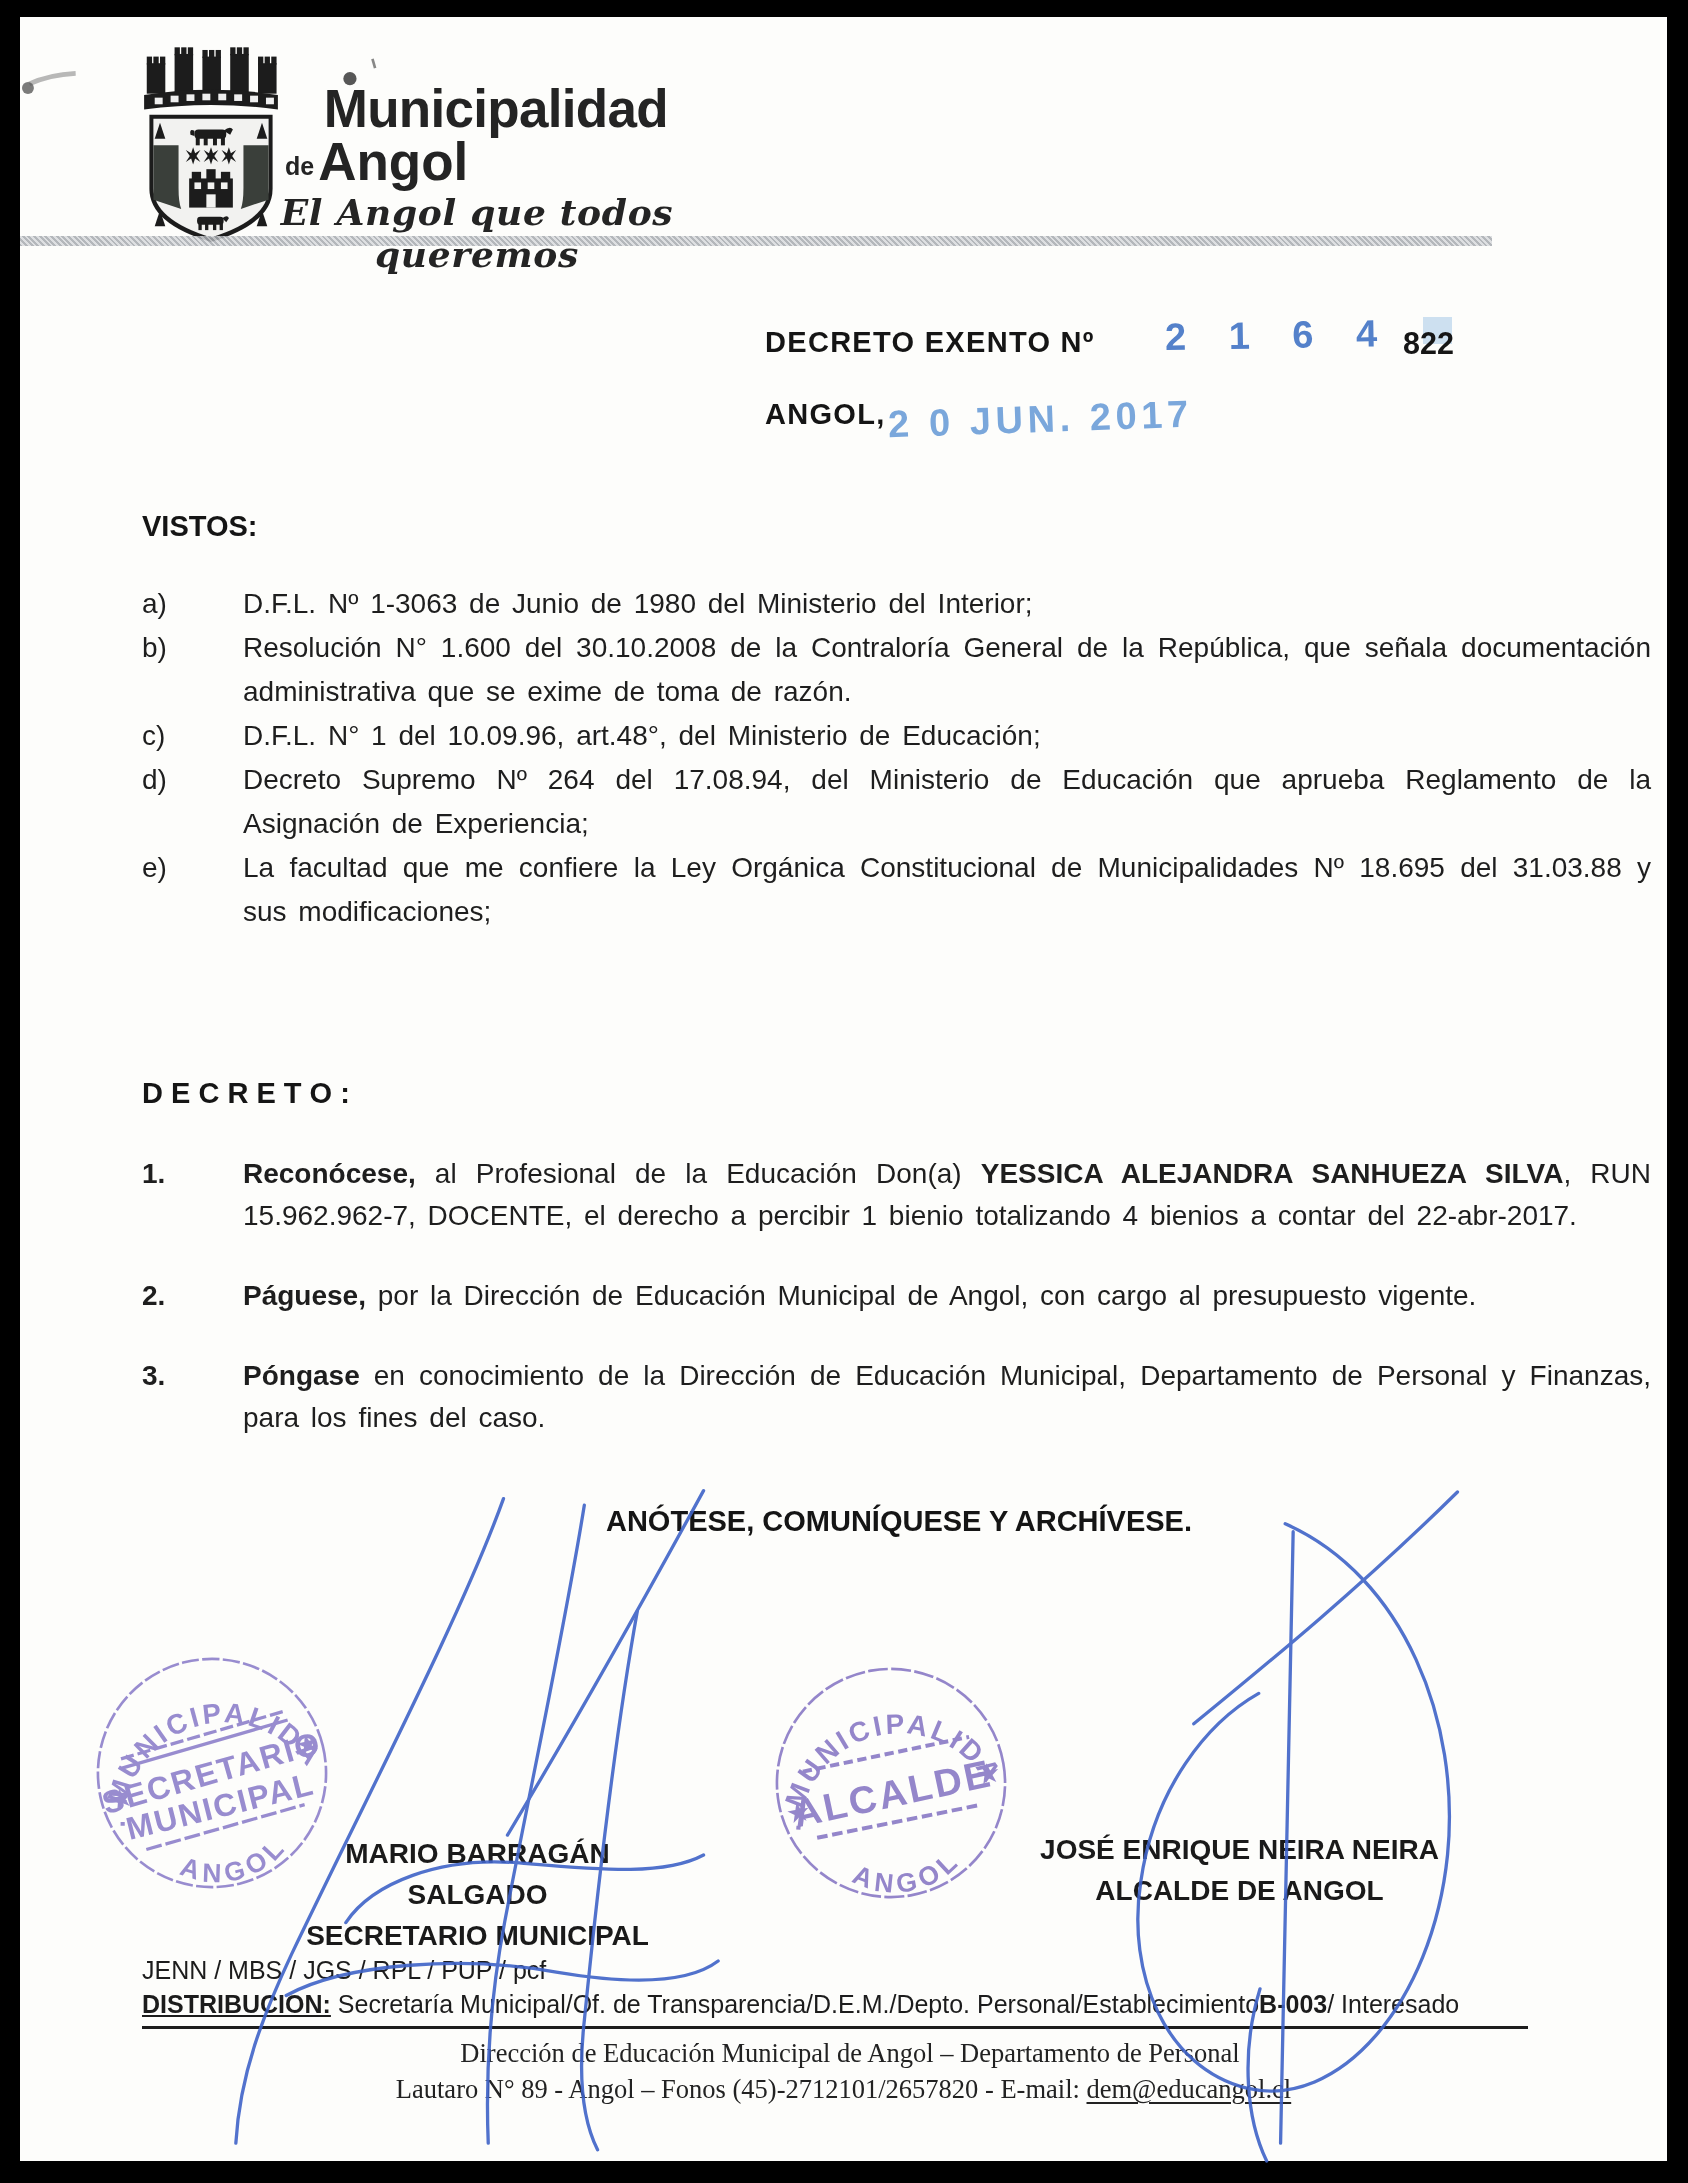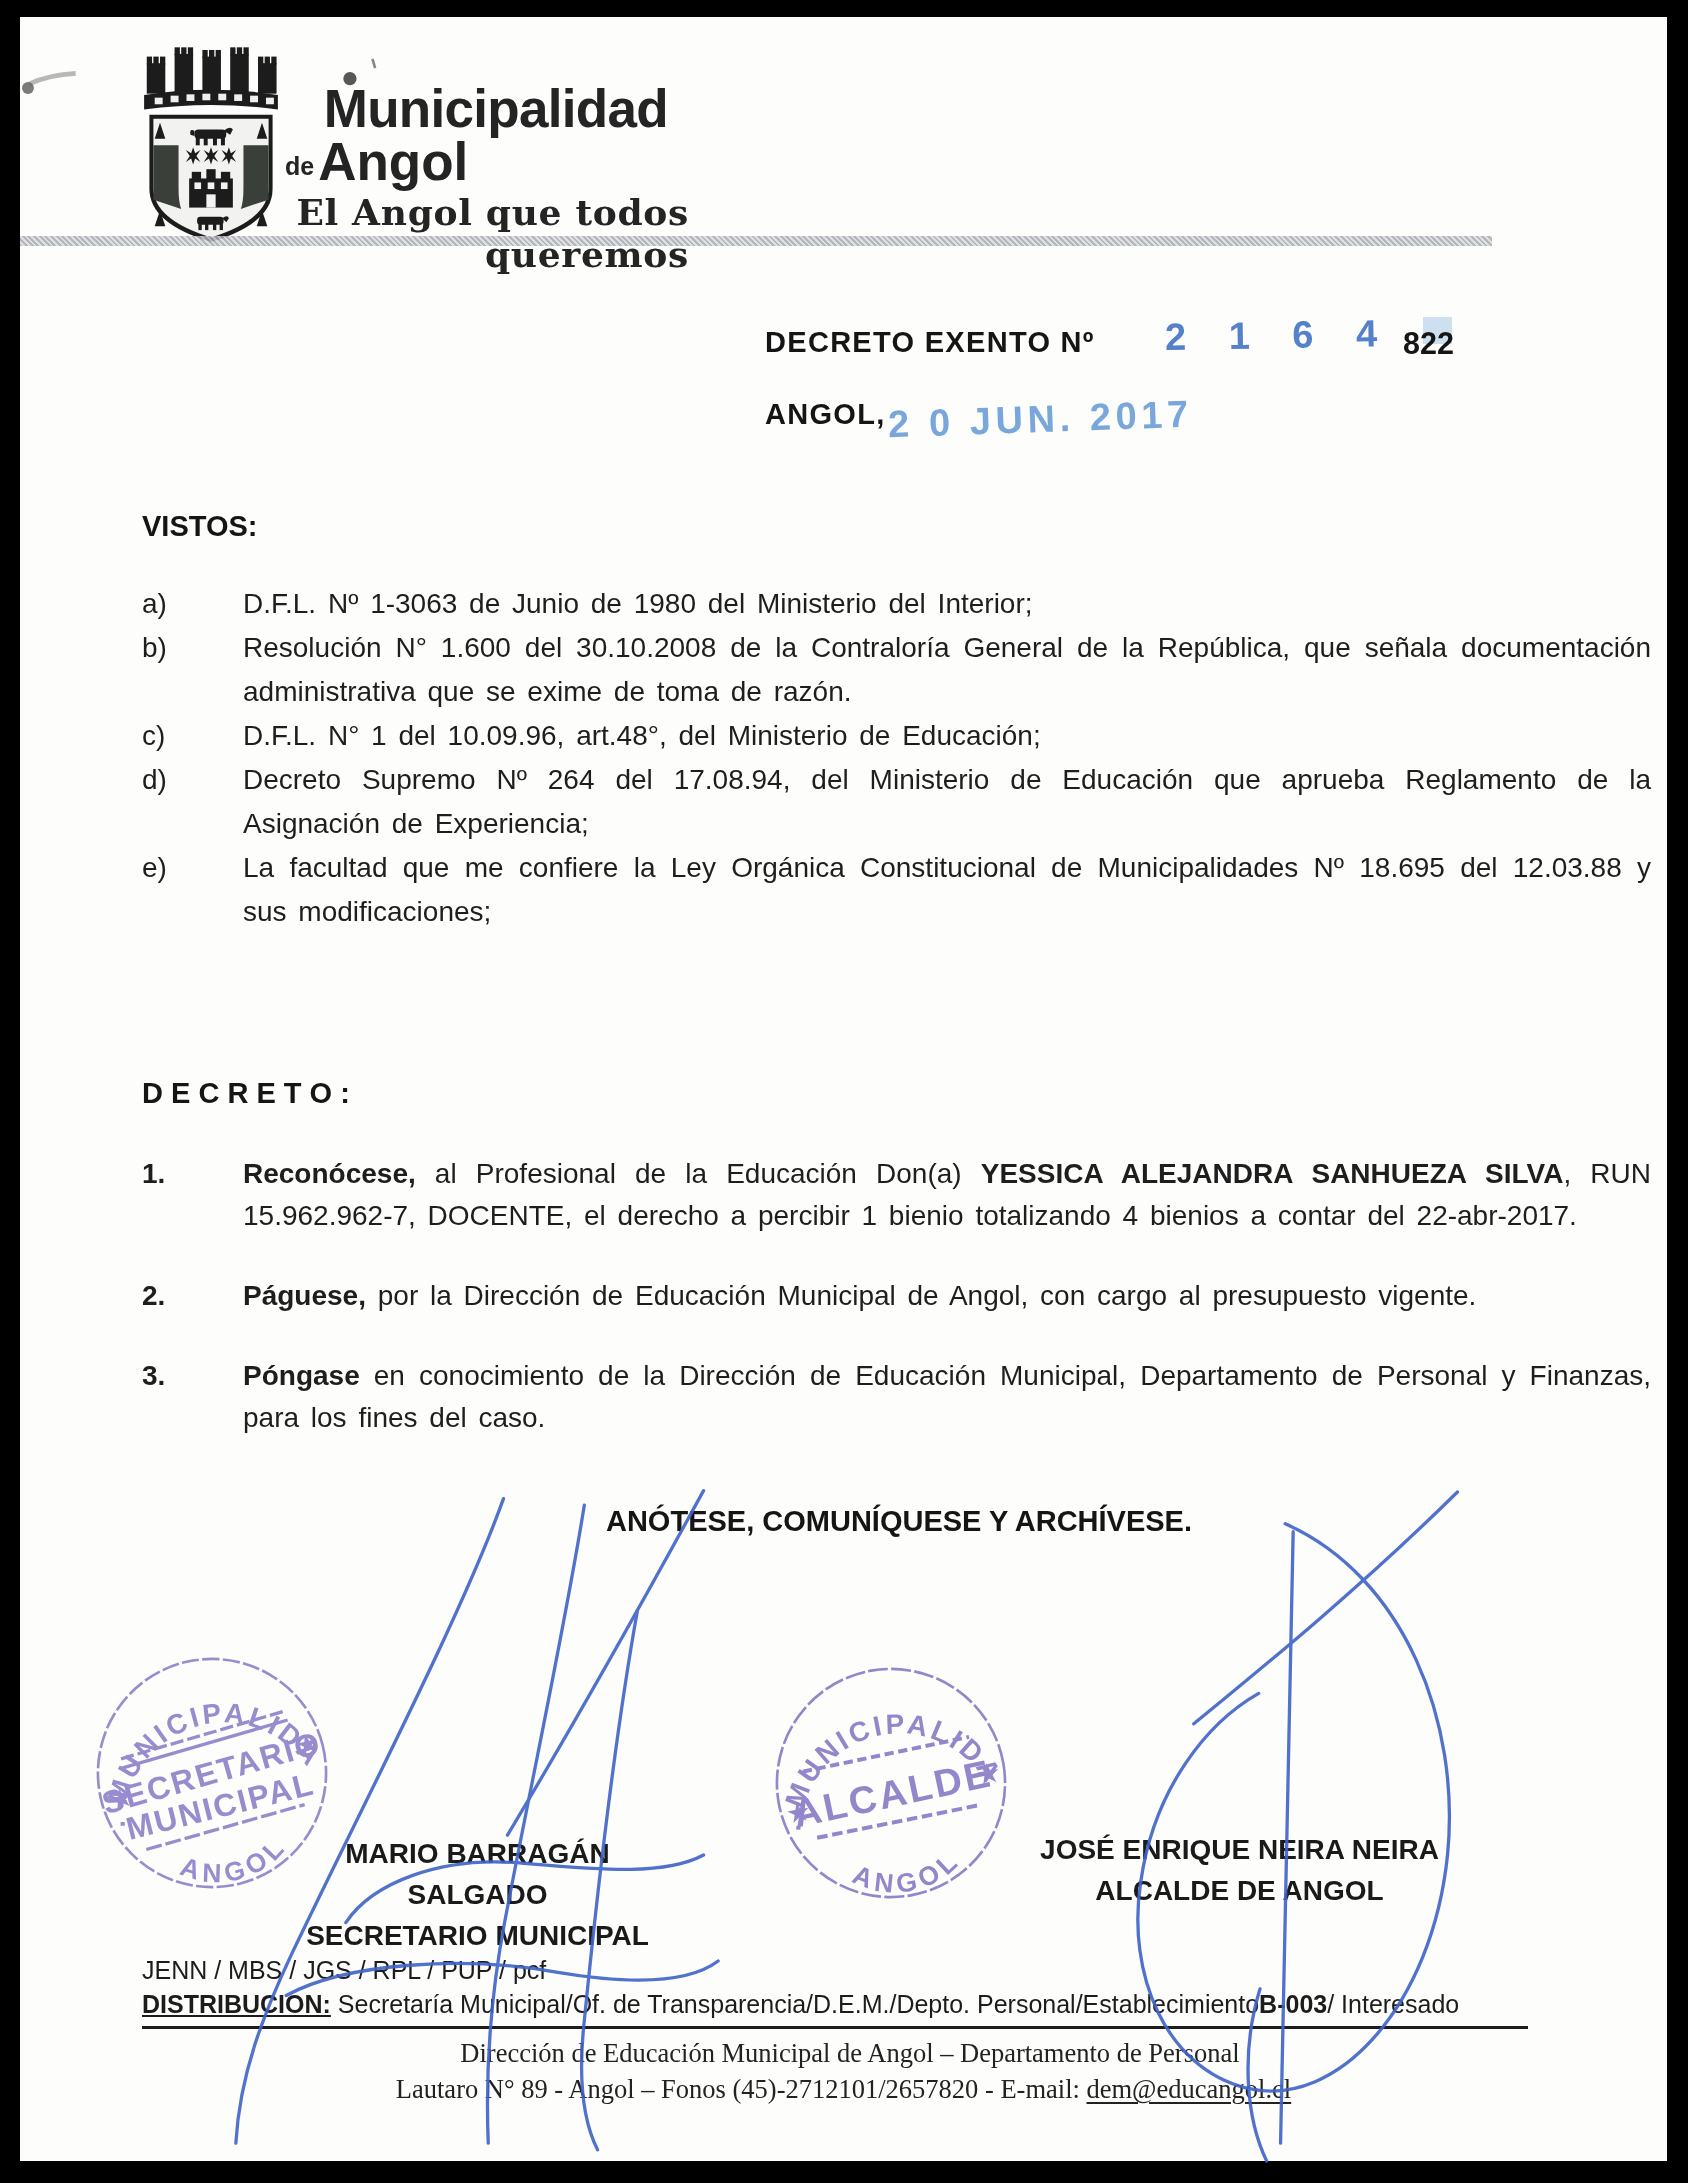--- a/index.html
+++ b/index.html
@@ -5,22 +5,22 @@
   html,body{margin:0;padding:0;background:#000;}
   .page{position:relative;width:1688px;height:2183px;background:#000;overflow:hidden;
         font-family:"Liberation Sans","DejaVu Sans",sans-serif;color:#1e1e1e;}
   .sheet{position:absolute;left:20px;top:17px;width:1647px;height:2144px;background:#fdfdfb;}
   .abs{position:absolute;}
 
   
   .org-line1{font-size:53px;font-weight:bold;color:#242424;letter-spacing:-0.7px;text-align:right;}
   .org-line2{font-size:53px;font-weight:bold;color:#242424;text-align:left;line-height:46px;}
   .org-de{font-size:25px;font-weight:bold;vertical-align:5.3px;margin-right:4px;}
-  .slogan{font-family:"DejaVu Serif","Liberation Serif",serif;font-weight:bold;
-          font-size:36px;color:#242424;text-align:right;letter-spacing:0.7px;}
+  .slogan{font-family:"DejaVu Serif","Liberation Serif",serif;font-style:italic;font-weight:bold;
+          font-size:36px;color:#242424;text-align:center;letter-spacing:0.7px;}
   .band{height:10px;background:repeating-linear-gradient(45deg,#a7abb0 0 2px,#d8dadd 2px 4px);opacity:.85;}
 
   
   .doc-label{font-size:29px;font-weight:bold;color:#151515;letter-spacing:1.3px;}
   .stamp-num{font-size:38px;font-weight:bold;color:#4b7bc8;letter-spacing:16px;transform:rotate(-1deg);opacity:.95;}
   .num-822{font-size:30.5px;font-weight:bold;color:#161616;}
   .blue-rect{width:29px;height:26.5px;background:#cde0f0;}
   .stamp-date{font-size:38px;font-weight:bold;color:#74a3da;letter-spacing:4.6px;transform:rotate(-2deg);opacity:.95;}
 
   
@@ -185,21 +185,21 @@
     <div class="row v-row">
       <div class="lead-col">c)</div>
       <div class="txt-col">D.F.L. N° 1 del 10.09.96, art.48°, del Ministerio de Educación;</div>
     </div>
     <div class="row v-row">
       <div class="lead-col">d)</div>
       <div class="txt-col">Decreto Supremo Nº 264 del 17.08.94, del Ministerio de Educación que aprueba Reglamento de la Asignación de Experiencia;</div>
     </div>
     <div class="row v-row">
       <div class="lead-col">e)</div>
-      <div class="txt-col">La facultad que me confiere la Ley Orgánica Constitucional de Municipalidades Nº 18.695 del 12.03.88 y sus modificaciones;</div>
+      <div class="txt-col">La facultad que me confiere la Ley Orgánica Constitucional de Municipalidades Nº 18.695 del 31.03.88 y sus modificaciones;</div>
     </div>
   </div>
 
   <div class="abs h-bold" style="left:142px;top:1077px;">D E C R E T O :</div>
 
   <div class="abs list" style="left:142px;top:1153px;">
     <div class="row d-row">
       <div class="num-col">1.</div>
       <div class="txt-col"><b class="inl">Reconócese,</b><span> al Profesional de la Educación Don(a)  </span><b class="inl">YESSICA ALEJANDRA SANHUEZA SILVA</b><span>, RUN 15.962.962-7, DOCENTE, el derecho a percibir 1 bienio totalizando 4 bienios a contar del 22-abr-2017.</span></div>
     </div>

